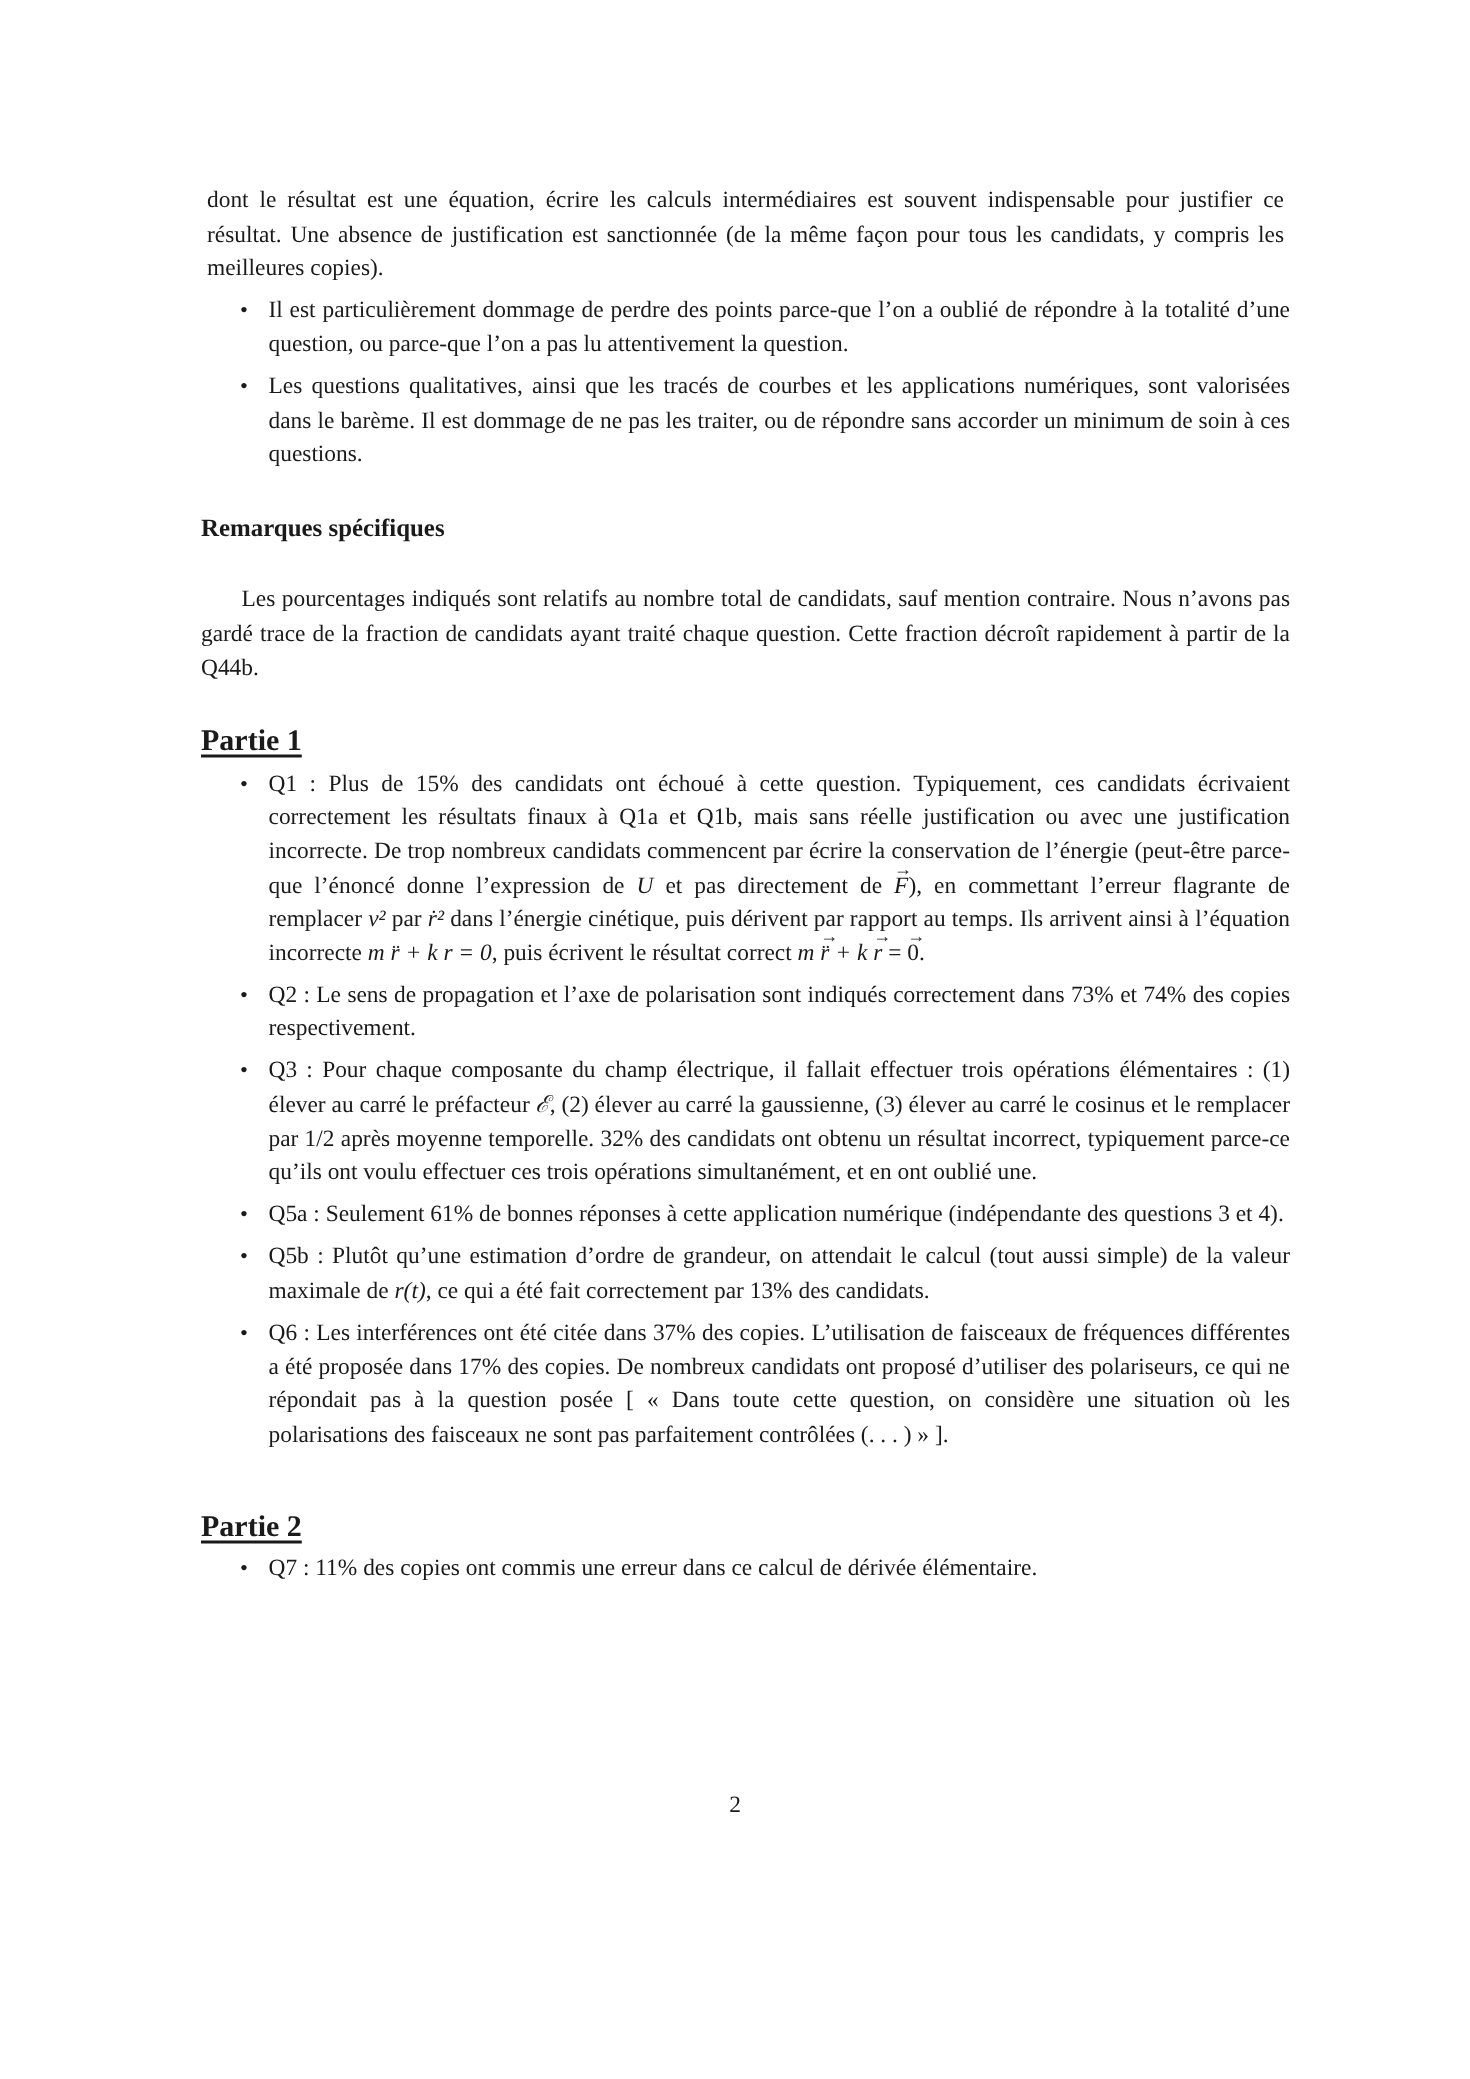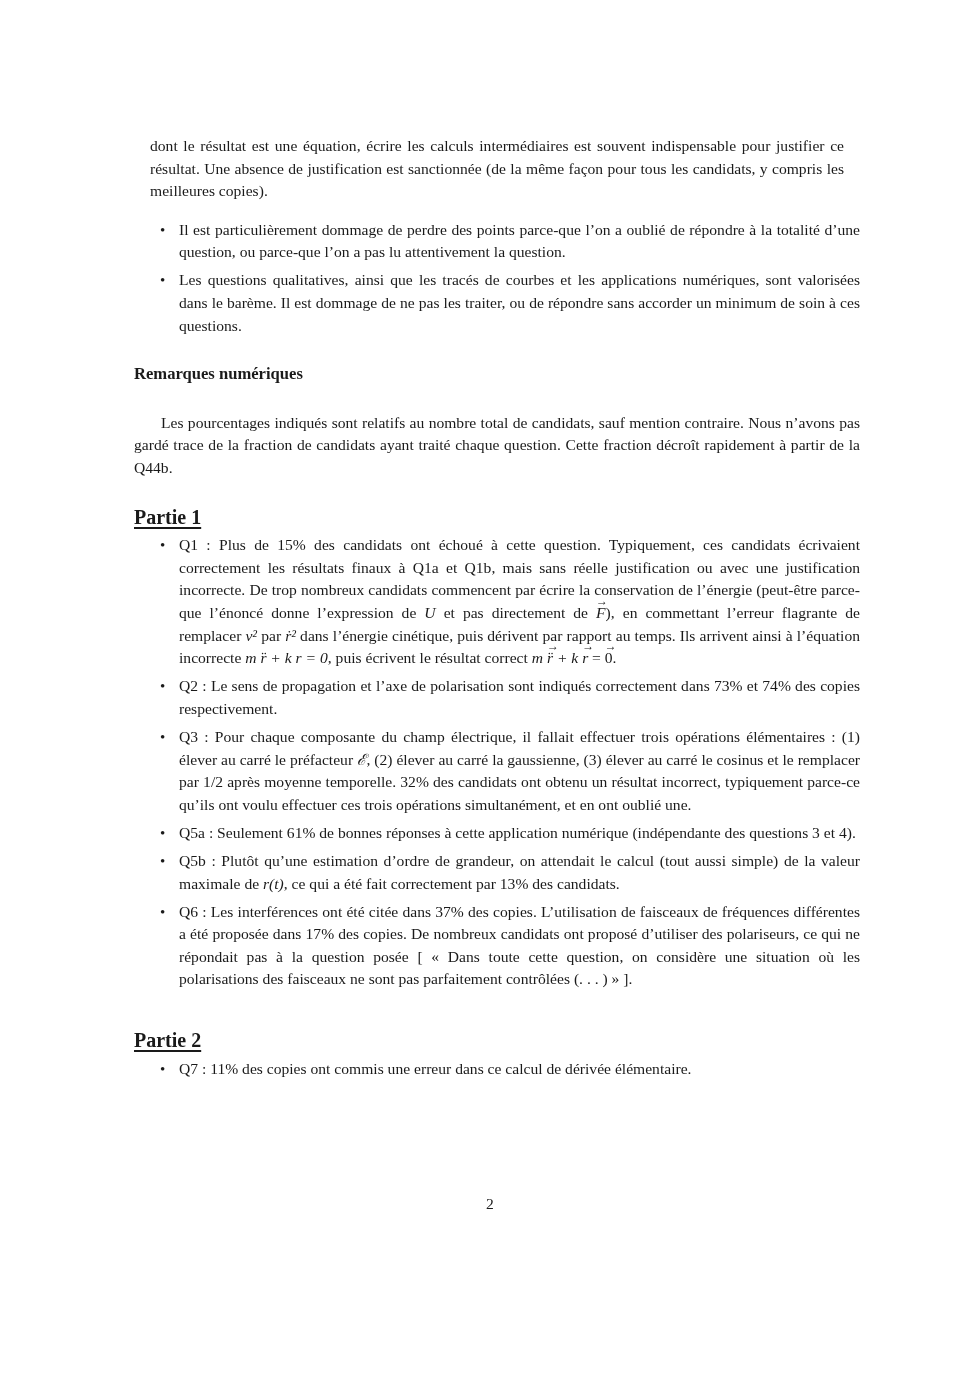--- a/index.html
+++ b/index.html
@@ -17,28 +17,28 @@
   .m { font-style: italic; }
   .vec { position: relative; display: inline-block; font-style: italic; }
   .vec::after { content: "\2192"; position: absolute; left: 0; right: 0; top: -12px; font-size: 12px; font-style: normal; text-align: center; }
   .pagenum { position: absolute; left: 0; width: 980px; top: 1195px; text-align: center; font-size: 15.6px; }
 </style>
 </head>
 <body>
 
 <div class="page">
 
-  <p class="cont justify" style="margin:16px">dont le résultat est une équation, écrire les calculs intermédiaires est souvent indispensable pour justifier ce résultat. Une absence de justification est sanctionnée (de la même façon pour tous les candidats, y compris les meilleures copies).</p>
+  <p class="cont justify" style="margin:4px">dont le résultat est une équation, écrire les calculs intermédiaires est souvent indispensable pour justifier ce résultat. Une absence de justification est sanctionnée (de la même façon pour tous les candidats, y compris les meilleures copies).</p>
 
   <ul class="bullets">
     <li>Il est particulièrement dommage de perdre des points parce-que l’on a oublié de répondre à la totalité d’une question, ou parce-que l’on a pas lu attentivement la question.</li>
     <li>Les questions qualitatives, ainsi que les tracés de courbes et les applications numériques, sont valorisées dans le barème. Il est dommage de ne pas les traiter, ou de répondre sans accorder un minimum de soin à ces questions.</li>
   </ul>
 
-  <h3 class="section" style="margin-top:26px">Remarques numériques</h3>
+  <h3 class="section" style="margin-top:26px">Remarques spécifiques</h3>
 
   <p class="indent justify" style="margin:26px 0 0 0">Les pourcentages indiqués sont relatifs au nombre total de candidats, sauf mention contraire. Nous n’avons pas gardé trace de la fraction de candidats ayant traité chaque question. Cette fraction décroît rapidement à partir de la Q44b.</p>
 
   <h4 class="partie" style="margin-top:26px">Partie 1</h4>
 
   <ul class="bullets" style="margin-top:6px">
     <li><span>Q1 : Plus de 15% des candidats ont échoué à cette question. Typiquement, ces candidats écrivaient correctement les résultats finaux à Q1a et Q1b, mais sans réelle justification ou avec une justification incorrecte. De trop nombreux candidats commencent par écrire la conservation de l’énergie (peut-être parce-que l’énoncé donne l’expression de </span><span class="m">U</span><span> et pas directement de </span><span class="vec">F</span><span>), en commettant l’erreur flagrante de remplacer </span><span class="m">v²</span><span> par </span><span class="m">ṙ²</span><span> dans l’énergie cinétique, puis dérivent par rapport au temps. Ils arrivent ainsi à l’équation incorrecte </span><span class="m">m r̈ + k r = 0</span><span>, puis écrivent le résultat correct </span><span><span class="m">m</span> <span class="vec">r̈</span><span class="m"> + k </span><span class="vec">r</span><span> = </span><span class="vec" style="font-style:normal">0</span></span><span>.</span></li>
     <li>Q2 : Le sens de propagation et l’axe de polarisation sont indiqués correctement dans 73% et 74% des copies respectivement.</li>
     <li><span>Q3 : Pour chaque composante du champ électrique, il fallait effectuer trois opérations élémentaires : (1) élever au carré le préfacteur </span><span class="m">ℰ</span><span>, (2) élever au carré la gaussienne, (3) élever au carré le cosinus et le remplacer par 1/2 après moyenne temporelle. 32% des candidats ont obtenu un résultat incorrect, typiquement parce-ce qu’ils ont voulu effectuer ces trois opérations simultanément, et en ont oublié une.</span></li>
     <li>Q5a : Seulement 61% de bonnes réponses à cette application numérique (indépendante des questions 3 et 4).</li>

